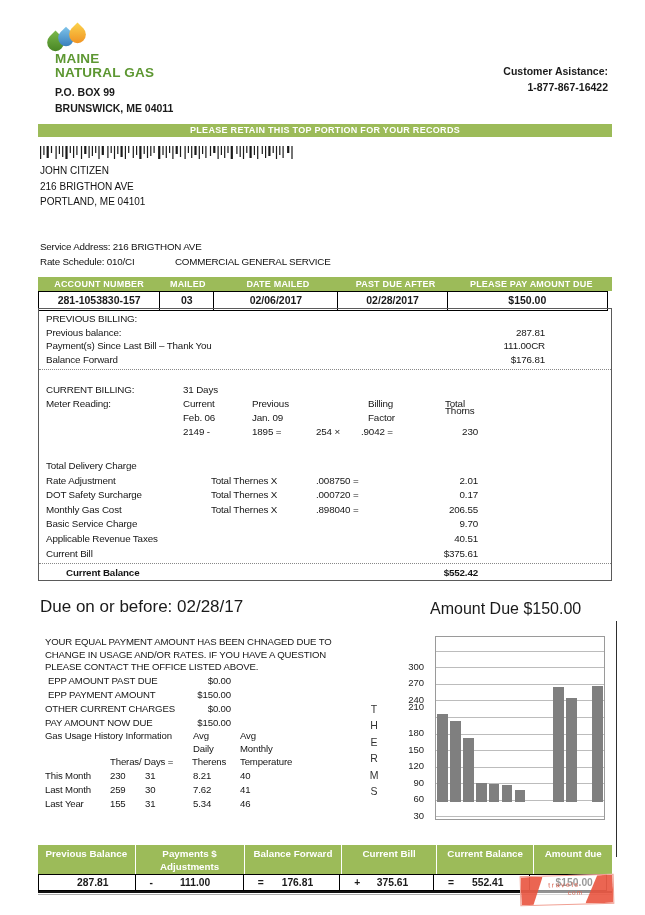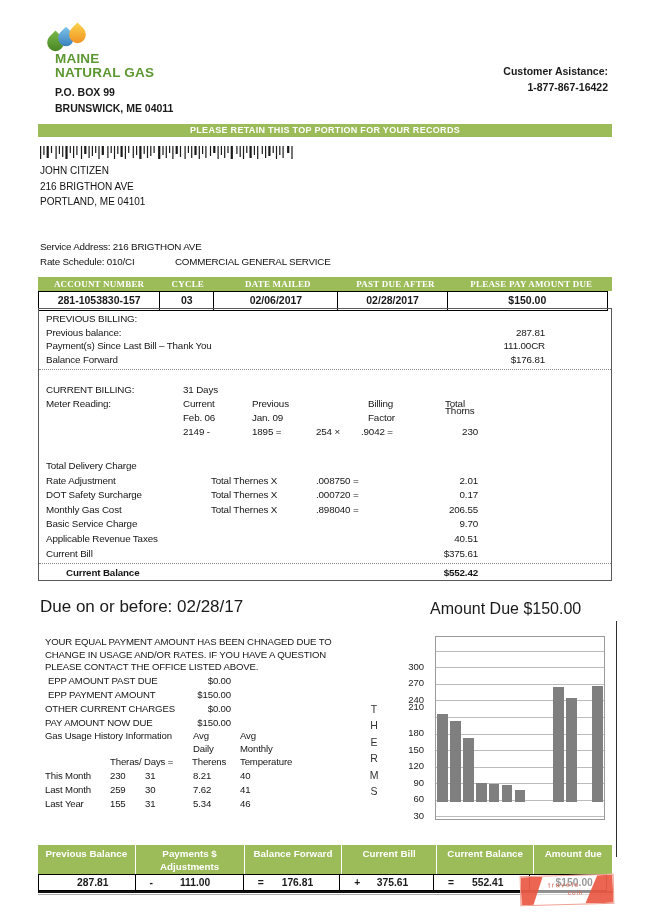--- a/index.html
+++ b/index.html
@@ -17,21 +17,21 @@
   
   .banner{position:absolute;left:38px;top:124px;width:574px;height:13px;background:var(--green,#9cbb59);
           color:#fff;font-size:9px;font-weight:700;text-align:center;line-height:13px;letter-spacing:.3px;}
   .barcode{position:absolute;left:40px;top:146px;width:258px;height:15px;}
   .recipient{position:absolute;left:40px;top:163px;font-size:10px;line-height:15.5px;color:#111;}
   .svc{position:absolute;left:40px;top:239px;font-size:9.8px;line-height:15px;letter-spacing:-.2px;color:#111;}
   .svc .cls{display:inline-block;margin-left:38px;}
   
   .acct{position:absolute;left:38px;top:277px;width:574px;}
   .acct-h{display:flex;background:var(--green,#9cbb59);height:14px;}
-  .ac{color:#fff;font-size:9px;font-weight:700;text-align:center;line-height:14px;letter-spacing:.2px;font-family:Liberation Serif, serif;}
+  .ac{color:#fff;font-size:9px;font-weight:700;text-align:center;line-height:14px;letter-spacing:.2px;}
   .acct-v{display:flex;height:20px;}
   .av{border:1px solid #000;margin-left:-1px;font-size:10.5px;font-weight:700;text-align:center;line-height:16px;color:#1a1a1a;box-sizing:border-box;}
   .ac:nth-child(1),.av:nth-child(1){width:21.3%;}
   .ac:nth-child(2),.av:nth-child(2){width:9.6%;}
   .ac:nth-child(3),.av:nth-child(3){width:21.8%;}
   .ac:nth-child(4),.av:nth-child(4){width:19.2%;}
   .ac:nth-child(5),.av:nth-child(5){width:28.1%;}
   .av:nth-child(1){margin-left:0;}
   
   .mainbox{position:absolute;left:38px;top:308px;width:572px;height:271px;border:1px solid #5a5a5a;font-size:9.8px;letter-spacing:-.15px;color:#161616;}
@@ -212,21 +212,21 @@
     <div>
       <span>Rate Schedule:</span>
       <span>010/CI</span>
       <span class="cls">COMMERCIAL GENERAL SERVICE</span>
     </div>
   </div>
 
   <div class="acct">
     <div class="acct-h" id="acctHead">
         <div class="ac">ACCOUNT NUMBER</div>
-        <div class="ac">CYCLE</div>
+        <div class="ac">MAILED</div>
         <div class="ac">DATE MAILED</div>
         <div class="ac">PAST DUE AFTER</div>
         <div class="ac">PLEASE PAY AMOUNT DUE</div>
       </div>
     <div class="acct-v" id="acctVals">
         <div class="av">281-1053830-157</div>
         <div class="av">03</div>
         <div class="av">02/06/2017</div>
         <div class="av">02/28/2017</div>
         <div class="av">$150.00</div>

